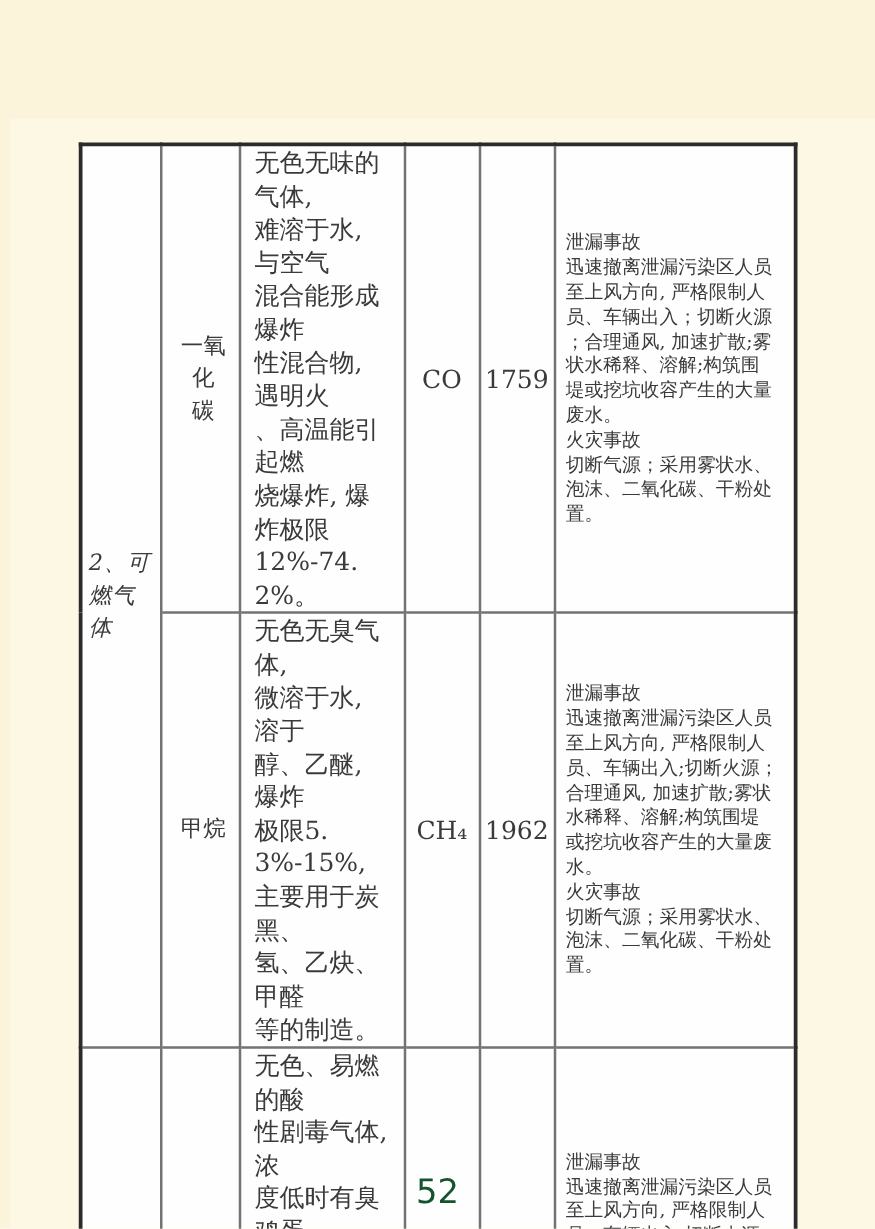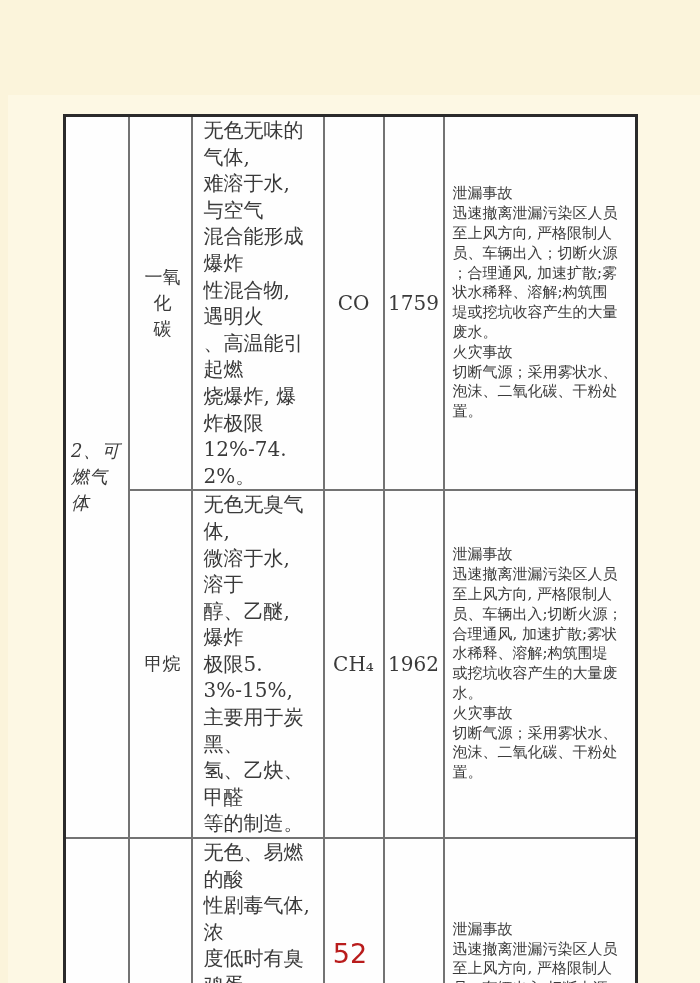--- a/index.html
+++ b/index.html
@@ -75,21 +75,21 @@
     text-align: left;
   }
   .page-number {
     position: absolute;
     top: 938px;
     left: 0;
     width: 700px;
     text-align: center;
     font-family: "DejaVu Sans", "Liberation Sans", sans-serif;
     font-size: 27px;
-    color: #b91c1c;
+    color: #14532d;
   }
 </style>
 </head>
 <body>
 
 <div class="page-inner"></div>
 
 <table class="gas-table">
   <colgroup>
     <col style="width:64px">

